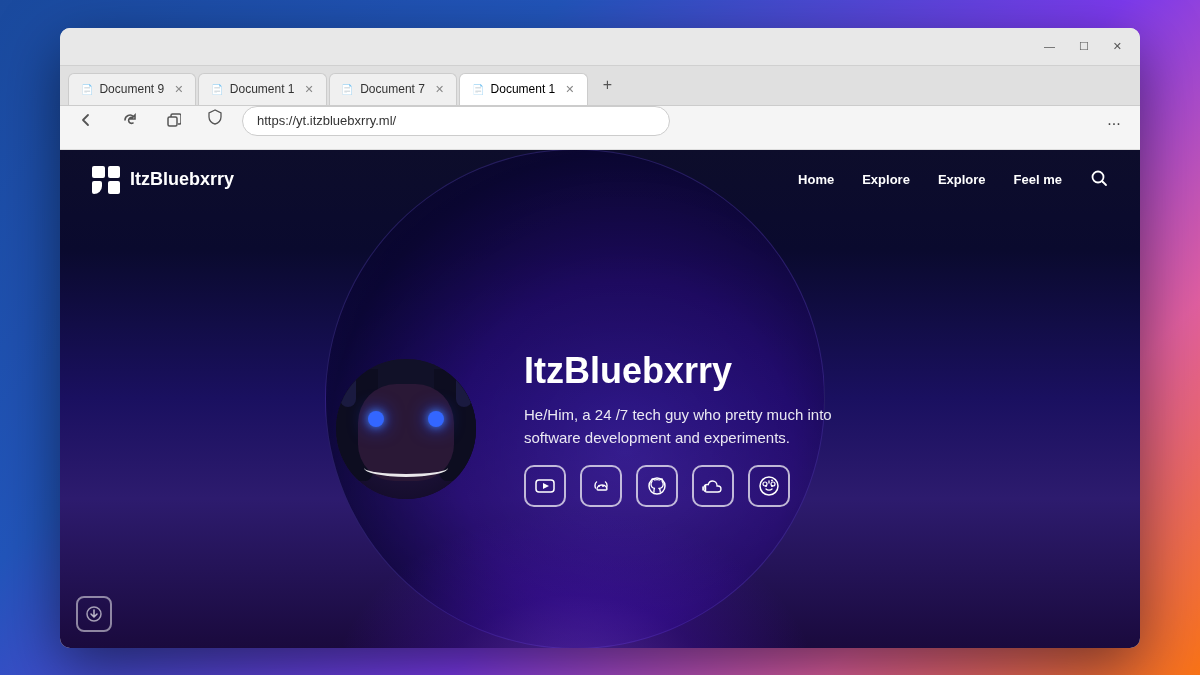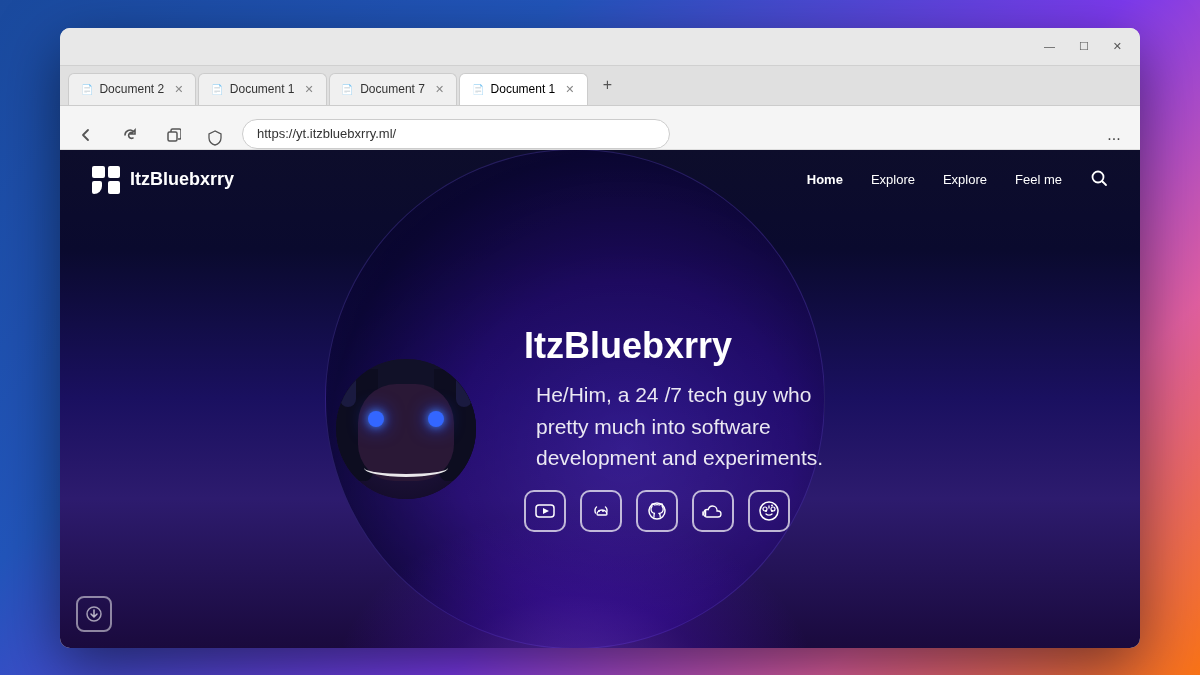--- a/index.html
+++ b/index.html
@@ -82,21 +82,21 @@
       color: #555;
       cursor: pointer;
       margin-left: 4px;
       align-self: center;
     }
     
     .address-bar {
       background: #f5f5f5;
       height: 44px;
       display: flex;
-      align-items: flex-end;
+      align-items: flex-start;
       padding: 0 12px;
       gap: 16px;
       border-bottom: 1px solid #ddd;
       flex-shrink: 0;
     }
     .nav-btn {
       width: 28px;
       height: 28px;
       display: flex;
       align-items: center;
@@ -184,21 +184,21 @@
       width: 10px;
     }
     .site-nav-links {
       margin-left: auto;
       display: flex;
       align-items: center;
       gap: 28px;
       color: white;
       font-size: 13px;
     }
-    .nav-link { cursor: pointer; }
+    .nav-link { cursor: pointer; font-weight: bold; }
     .nav-link.active { font-weight: 600; }
     .search-icon-nav {
       cursor: pointer;
       font-size: 16px;
     }
     
     .hero {
       flex: 1;
       display: flex;
       align-items: center;
@@ -258,25 +258,24 @@
       color: white;
       max-width: 340px;
     }
     .hero-name {
       font-size: 36px;
       font-weight: 700;
       margin-bottom: 12px;
       color: white;
     }
     .hero-bio {
-      font-size: 21px;
+      font-size: 15px;
       line-height: 1.5;
       color: rgba(255,255,255,0.9);
       margin-bottom: 16px;
-      margin-left: 12px;
     }
     .hero-cta {
       font-size: 15px;
       line-height: 1.5;
       color: rgba(255,255,255,0.9);
       margin-bottom: 24px;
     }
     .social-icons {
       display: flex;
       gap: 14px;
@@ -326,21 +325,21 @@
   <div class="title-bar">
     <div class="title-bar-spacer"></div>
     <div class="win-minimize">—</div>
     <div class="win-maximize">☐</div>
     <div class="win-close">✕</div>
   </div>
 
   <div class="tab-bar">
     <div class="tab">
       <span class="tab-icon">📄</span>
-      <span>Document 2</span>
+      <span>Document 9</span>
       <span class="tab-close">✕</span>
     </div>
     <div class="tab">
       <span class="tab-icon">📄</span>
       <span>Document 1</span>
       <span class="tab-close">✕</span>
     </div>
     <div class="tab">
       <span class="tab-icon">📄</span>
       <span>Document 7</span>

